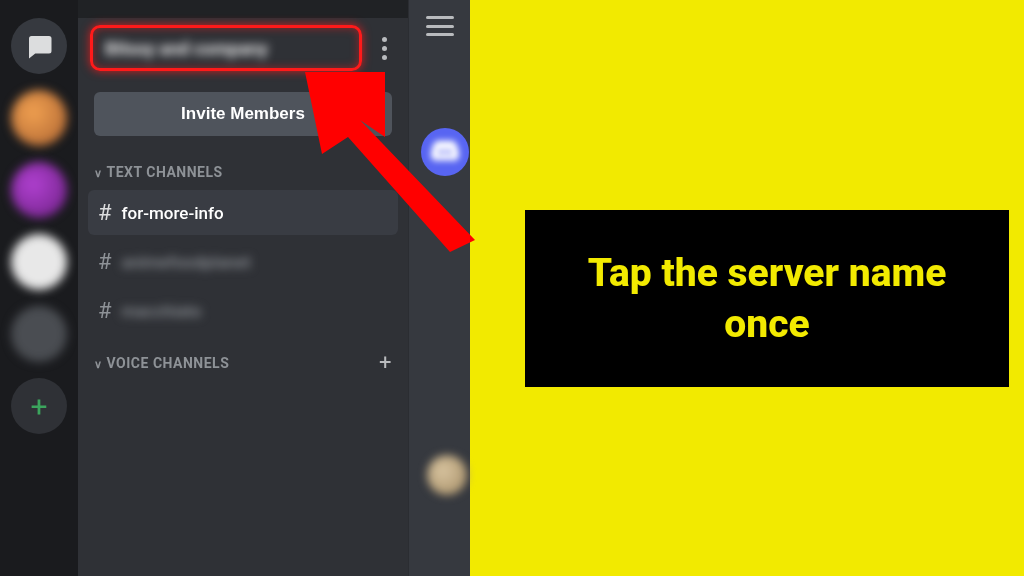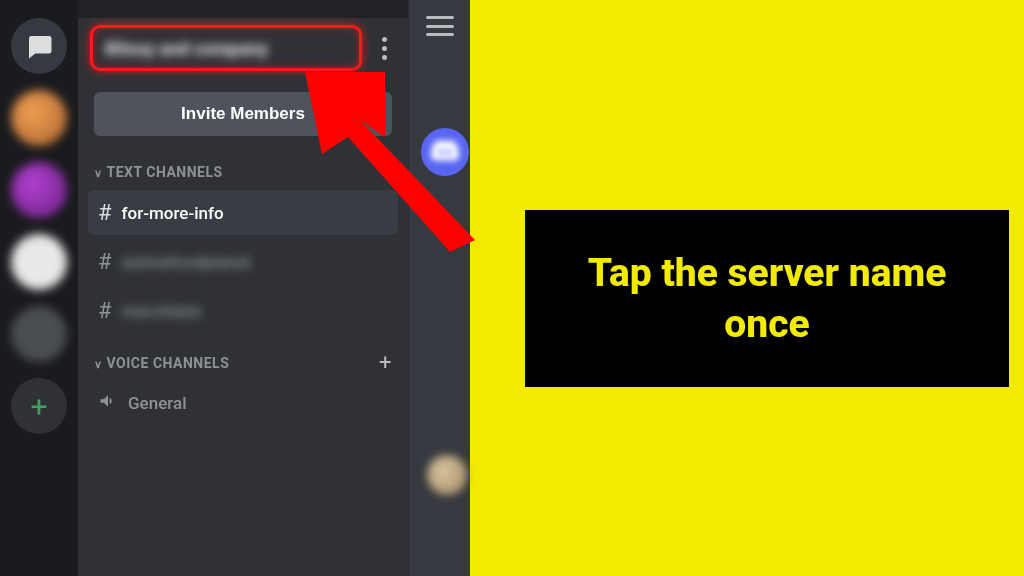--- a/index.html
+++ b/index.html
@@ -216,28 +216,20 @@
     </div>
 
     <div class="section-hdr">
       <div class="left">
         <span class="chev">∨</span>
         <span>VOICE CHANNELS</span>
       </div>
       <span class="plus">+</span>
     </div>
 
-    <div class="chan">
-      <span class="vc-icon">
-        <svg viewBox="0 0 24 24">
-            <path d="M3 10v4h4l5 5V5L7 10H3zm13.5 2a4.5 4.5 0 0 0-2.5-4v8a4.5 4.5 0 0 0 2.5-4z"></path>
-          </svg>
-      </span>
-      <span>General</span>
-    </div>
   </div>
 
   <div class="content-sliver">
     <div class="hamburger">
         <i></i>
         <i></i>
         <i></i>
       </div>
     <div class="clippy">
       <svg viewBox="0 0 24 24">

